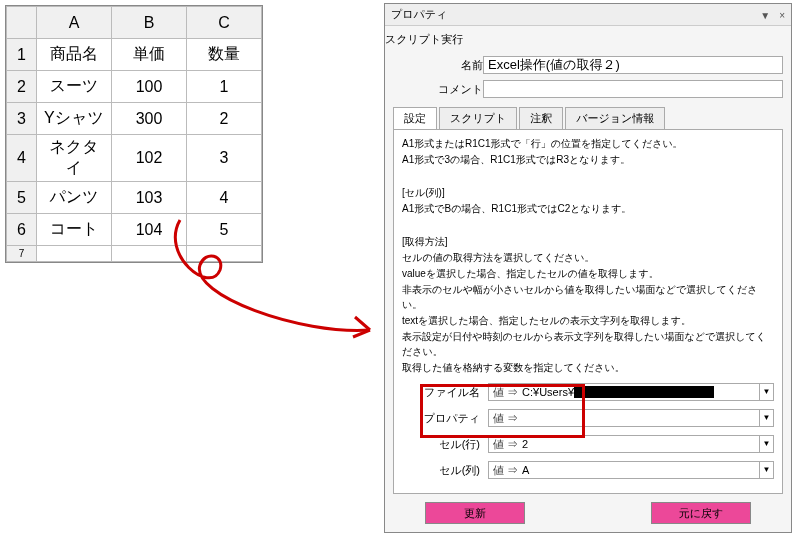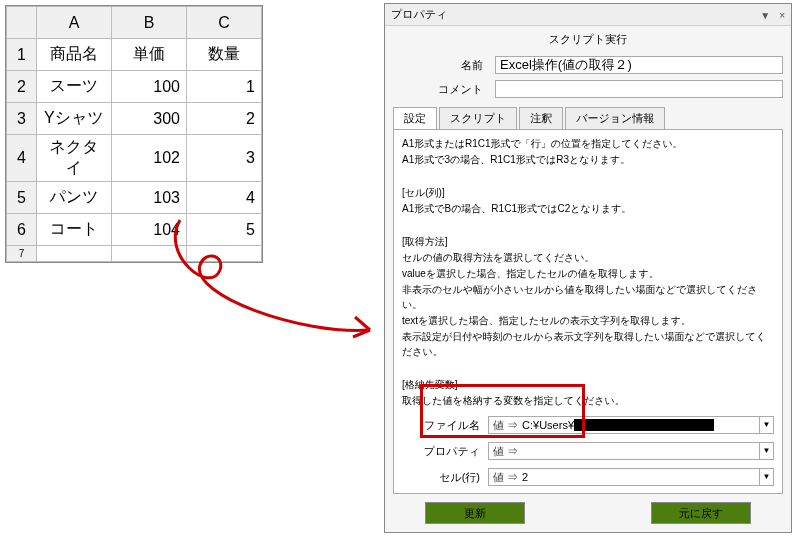--- a/index.html
+++ b/index.html
@@ -3,46 +3,46 @@
 <meta charset="utf-8">
 <style>
 *{box-sizing:border-box;margin:0;padding:0;font-family:"Meiryo","MS PGothic",sans-serif}
 body{width:800px;height:540px;background:#fff;position:relative}
 .excel{position:absolute;left:5px;top:5px;border:1px solid #888}
 .excel table{border-collapse:collapse;font-size:16px}
 .excel td,.excel th{border:1px solid #bbb;padding:2px 6px;background:#fff}
 .excel .colhdr{background:#f0f0f0;text-align:center;font-weight:normal;width:75px;height:22px}
 .excel .rowhdr{background:#f0f0f0;text-align:center;font-weight:normal;width:30px}
 .excel .corner{background:#f0f0f0;width:30px}
-.excel .num{text-align:right}
+.excel .num{text-align:center}
 .excel .txt{text-align:center}
 .excel tr{height:32px}
 .arrow{position:absolute;left:150px;top:215px;pointer-events:none}
 .panel{position:absolute;right:8px;top:3px;width:408px;height:530px;border:1px solid #888;background:#f5f5f5;display:flex;flex-direction:column;font-size:11px}
 .panel-title{display:flex;justify-content:space-between;align-items:center;padding:3px 6px;border-bottom:1px solid #ccc;background:#eee}
 .panel-title .icons span{margin-left:6px;color:#555;font-size:10px}
-.section-title{text-align:center;padding:6px 0;background:#f5f5f5}
+.section-title{text-align:left;padding:6px 0;background:#f5f5f5}
 .form-row{display:flex;align-items:center;padding:3px 8px}
-.form-row label{width:90px;text-align:right;margin-right:12px}
+.form-row label{width:90px;text-align:right;margin-right:0}
 .form-row input{flex:1;border:1px solid #aaa;padding:2px 4px;background:#fff;font-size:13px;height:18px}
 .tabs{display:flex;padding:0 8px;margin-top:6px}
 .tab{padding:3px 10px;border:1px solid #aaa;border-bottom:none;margin-right:2px;background:#eee;font-size:11px}
 .tab.active{background:#fff}
 .tab-body{border:1px solid #aaa;margin:0 8px;padding:6px 8px;background:#fff;font-size:10px;line-height:1.5;flex:1;overflow:hidden}
 .tab-body p{margin-bottom:1px}
 .tab-body .heading{margin-top:18px}
 .prop-row{display:flex;align-items:center;margin-top:8px}
 .prop-row label{width:78px;text-align:right;margin-right:8px;font-size:11px}
 .prop-row .val{flex:1;border:1px solid #aaa;background:#fff;padding:2px 4px;height:18px;font-size:11px;display:flex;align-items:center;position:relative}
 .prop-row .dd{width:14px;text-align:center;border-left:1px solid #aaa;position:absolute;right:0;top:0;bottom:0;display:flex;align-items:center;justify-content:center;font-size:8px}
 .prop-row .prefix{color:#333;margin-right:4px;white-space:nowrap}
 .blackout{display:inline-block;background:#000;width:140px;height:12px;vertical-align:middle}
 .redbox{position:absolute;border:3px solid #cc0000;pointer-events:none}
 .buttons{display:flex;justify-content:space-between;padding:8px 40px}
-.buttons button{width:100px;height:22px;border:1px solid #888;background:#4d7c0f;font-size:11px}
+.buttons button{width:100px;height:22px;border:1px solid #888;background:#ec4899;font-size:11px}
 </style>
 </head>
 <body>
 
 <div class="excel">
 <table>
 <tbody>
         <tr>
 <th class="corner"></th>
 <th class="colhdr">A</th>
@@ -127,21 +127,20 @@
     <p>A1形式またはR1C1形式で「行」の位置を指定してください。</p>
     <p>A1形式で3の場合、R1C1形式ではR3となります。</p>
     <p class="heading">[セル(列)]</p>
     <p>A1形式でBの場合、R1C1形式ではC2となります。</p>
     <p class="heading">[取得方法]</p>
     <p>セルの値の取得方法を選択してください。</p>
     <p>valueを選択した場合、指定したセルの値を取得します。</p>
     <p>非表示のセルや幅が小さいセルから値を取得したい場面などで選択してください。</p>
     <p>textを選択した場合、指定したセルの表示文字列を取得します。</p>
     <p>表示設定が日付や時刻のセルから表示文字列を取得したい場面などで選択してください。</p>
-    <p class="heading">[格納先変数]</p>
     <p>取得した値を格納する変数を指定してください。</p>
 
     <div class="prop-row">
       <label>ファイル名</label>
       <div class="val">
           <span class="prefix">値 ⇒</span>
           <span>C:¥Users¥</span>
           <span class="blackout"></span>
           <span class="dd">▼</span>
         </div>

